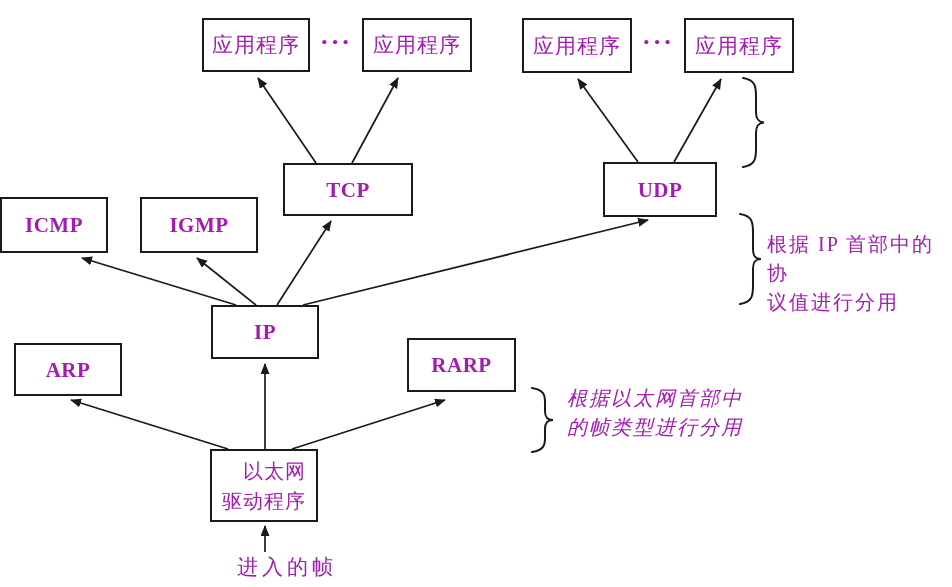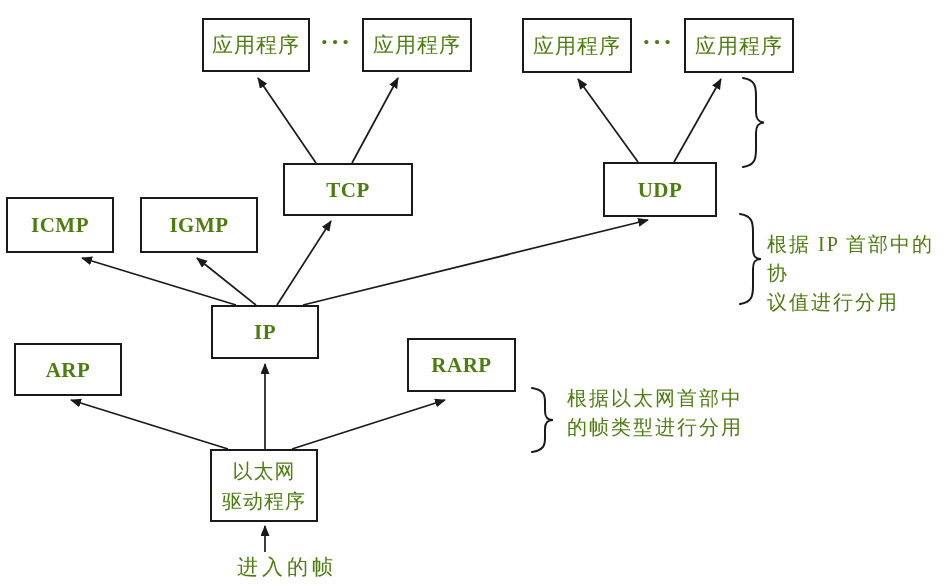--- a/index.html
+++ b/index.html
@@ -1,18 +1,18 @@
 <!DOCTYPE html>
 <html><head>
 <meta charset="utf-8">
 <style>
   html,body{margin:0;padding:0;background:#ffffff;}
   .canvas{
     position:relative;width:952px;height:587px;background:#ffffff;
-    font-family:"Liberation Serif","DejaVu Serif",serif;color:#4d7c0f;overflow:hidden;
+    font-family:"Liberation Serif","DejaVu Serif",serif;color:#a21caf;overflow:hidden;
   }
   .layer{position:absolute;left:0;top:0;width:952px;height:587px;}
   .arrow{stroke:#1a1a1a;stroke-width:1.7;fill:none;}
   .brace{stroke:#1a1a1a;stroke-width:2;fill:none;stroke-linecap:round;}
   .node{
     position:absolute;box-sizing:border-box;border:2px solid #1a1a1a;background:#ffffff;
     display:flex;align-items:center;justify-content:center;text-align:center;
   }
   .node .lbl{font-size:21px;letter-spacing:1px;line-height:30px;white-space:pre-line;}
   .node.latin .lbl{font-weight:700;letter-spacing:.5px;}
@@ -77,43 +77,43 @@
   <div class="dots" style="left:312px;top:29px;width:48px;">···</div>
   <div class="dots" style="left:634px;top:29px;width:48px;">···</div>
 
   <div class="node latin" style="left:283px;top:163px;width:130px;height:53px;">
     <span class="lbl">TCP</span>
   </div>
   <div class="node latin" style="left:603px;top:162px;width:114px;height:55px;">
     <span class="lbl">UDP</span>
   </div>
 
-  <div class="node latin" style="left:6px;top:197px;width:108px;height:56px;">
+  <div class="node latin" style="left:0;top:197px;width:108px;height:56px;">
     <span class="lbl">ICMP</span>
   </div>
   <div class="node latin" style="left:140px;top:197px;width:118px;height:56px;">
     <span class="lbl">IGMP</span>
   </div>
 
   <div class="node latin" style="left:211px;top:305px;width:108px;height:54px;">
     <span class="lbl">IP</span>
   </div>
 
   <div class="node latin" style="left:14px;top:343px;width:108px;height:53px;">
     <span class="lbl">ARP</span>
   </div>
   <div class="node latin" style="left:407px;top:338px;width:109px;height:54px;">
     <span class="lbl">RARP</span>
   </div>
 
-  <div class="node" style="left:210px;top:449px;width:108px;height:73px;">
+  <div class="node" style="left:210px;top:449px;width:108px;height:73px;text-align:right;">
     <span class="lbl" style="font-size:20px;">以太网
 驱动程序</span>
   </div>
 
   <div class="frame-label" style="left:222px;top:553px;width:130px;">进入的帧</div>
 
   <div class="annotation" style="left:767px;top:230px;width:185px;">根据 IP 首部中的协
 议值进行分用</div>
-  <div class="annotation" style="left:567px;top:384px;width:185px;">根据以太网首部中
+  <div class="annotation" style="left:567px;top:384px;width:185px;font-style:italic;">根据以太网首部中
 的帧类型进行分用</div>
 
 </div>
 
 </body></html>

